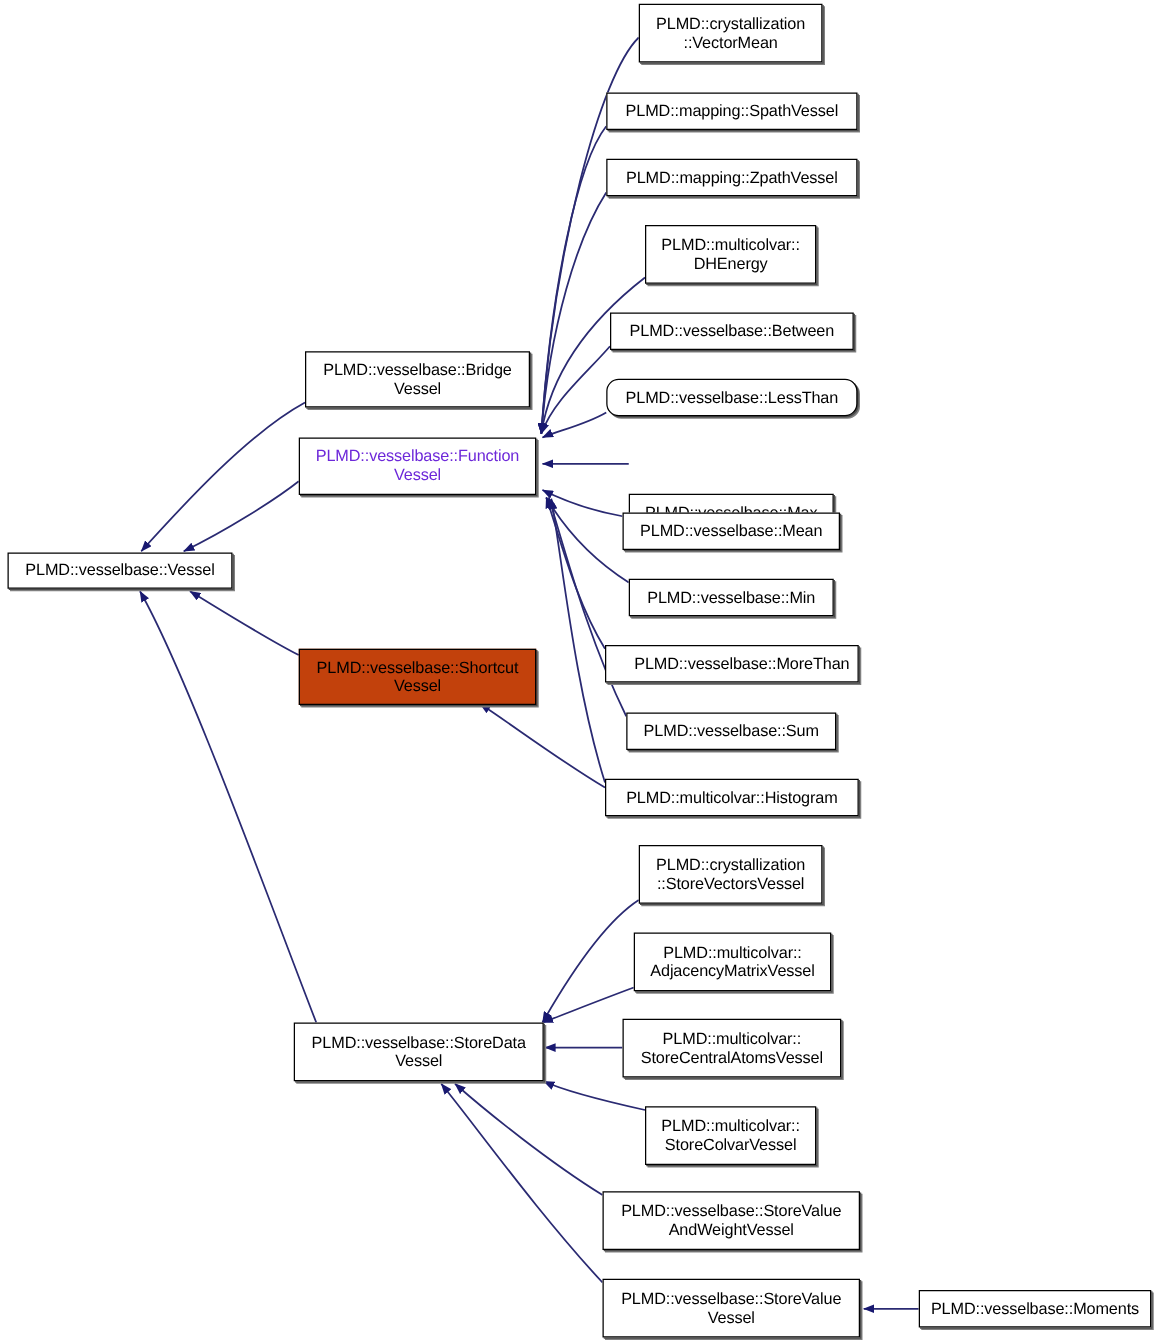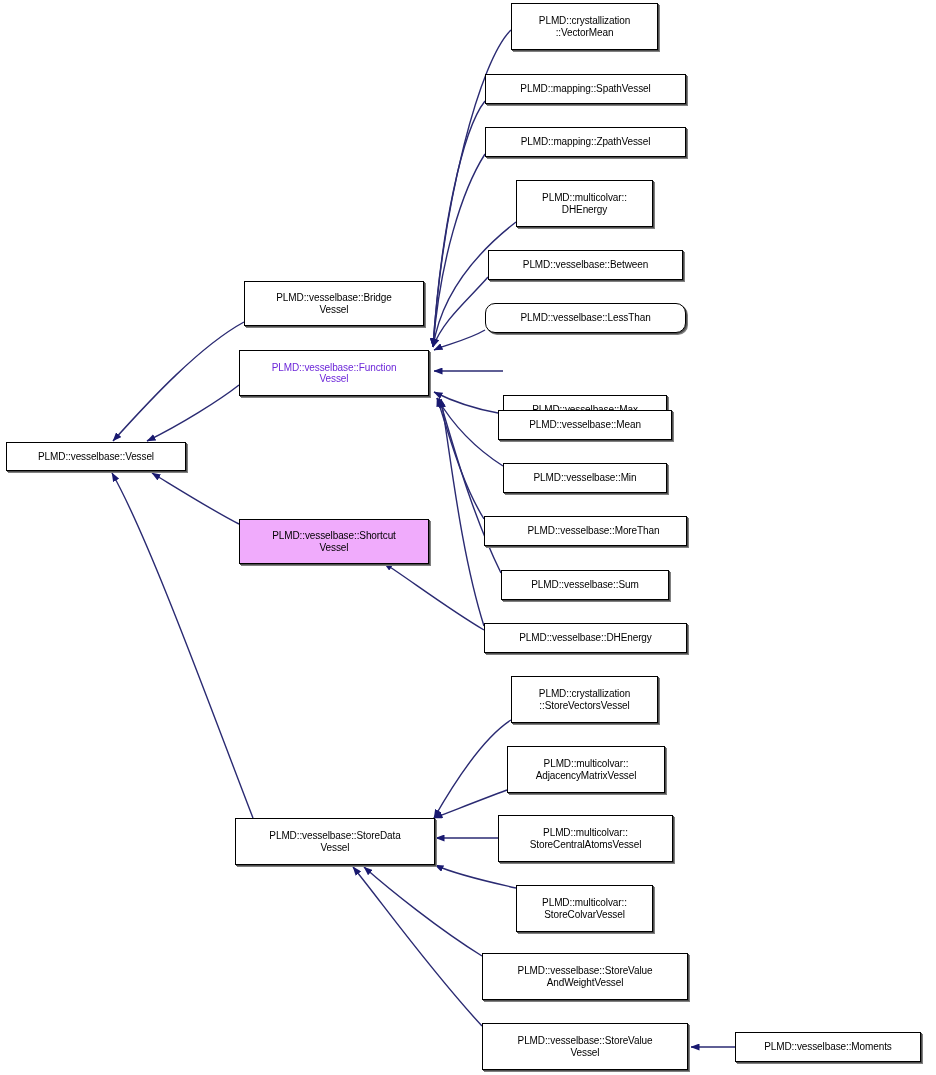--- a/index.html
+++ b/index.html
@@ -28,21 +28,21 @@
     box-sizing: border-box;
     background: #ffffff;
     border: 1px solid #000000;
     box-shadow: 1px 1px 0 0 #4d4d4d, 2px 2px 0 0 #808080;
     display: flex;
     align-items: center;
     justify-content: center;
     text-align: center;
     line-height: 1.12;
     color: #000000;
-    font-size: 10px;
+    font-size: 13px;
     letter-spacing: -0.1px;
     white-space: pre-line;
     cursor: pointer;
   }
   .node span {
     display: block;
     padding: 0 4px;
   }
 </style>
 </head>
@@ -81,38 +81,38 @@
         <path d="M 482,1026 C 430,970 380,900 353,867" fill="none" stroke="#2a2a72" stroke-width="1.4" marker-end="url(#arrowhead)"></path>
         <path d="M 735,1047 L 691,1047" fill="none" stroke="#2a2a72" stroke-width="1.4" marker-end="url(#arrowhead)"></path>
       </g>
   </svg>
   <div id="node-layer">
       <div class="node" style="left: 6px; top: 442px; width: 180px; height: 29px; background: rgb(255, 255, 255); border-color: rgb(0, 0, 0); color: rgb(0, 0, 0);"><span>PLMD::vesselbase::Vessel</span></div>
       <div class="node" style="left: 244px; top: 281px; width: 180px; height: 45px; background: rgb(255, 255, 255); border-color: rgb(0, 0, 0); color: rgb(0, 0, 0);"><span>PLMD::vesselbase::Bridge
 Vessel</span></div>
       <div class="node" style="left: 239px; top: 350px; width: 190px; height: 46px; background: rgb(255, 255, 255); border-color: rgb(0, 0, 0); color: #6d28d9;"><span>PLMD::vesselbase::Function
 Vessel</span></div>
-      <div class="node" style="left: 239px; top: 519px; width: 190px; height: 45px; background: #f0abfc; border-color: rgb(0, 0, 0); color: rgb(0, 0, 0);"><span>PLMD::vesselbase::Shortcut
+      <div class="node" style="left: 239px; top: 519px; width: 190px; height: 45px; background: #c2410c; border-color: rgb(0, 0, 0); color: rgb(0, 0, 0);"><span>PLMD::vesselbase::Shortcut
 Vessel</span></div>
       <div class="node" style="left: 235px; top: 818px; width: 200px; height: 47px; background: rgb(255, 255, 255); border-color: rgb(0, 0, 0); color: rgb(0, 0, 0);"><span>PLMD::vesselbase::StoreData
 Vessel</span></div>
       <div class="node" style="left: 511px; top: 3px; width: 147px; height: 47px; background: rgb(255, 255, 255); border-color: rgb(0, 0, 0); color: rgb(0, 0, 0);"><span>PLMD::crystallization
 ::VectorMean</span></div>
       <div class="node" style="left: 485px; top: 74px; width: 201px; height: 30px; background: rgb(255, 255, 255); border-color: rgb(0, 0, 0); color: rgb(0, 0, 0);"><span>PLMD::mapping::SpathVessel</span></div>
       <div class="node" style="left: 485px; top: 127px; width: 201px; height: 30px; background: rgb(255, 255, 255); border-color: rgb(0, 0, 0); color: rgb(0, 0, 0);"><span>PLMD::mapping::ZpathVessel</span></div>
       <div class="node" style="left: 516px; top: 180px; width: 137px; height: 47px; background: rgb(255, 255, 255); border-color: rgb(0, 0, 0); color: rgb(0, 0, 0);"><span>PLMD::multicolvar::
 DHEnergy</span></div>
       <div class="node" style="left: 488px; top: 250px; width: 195px; height: 30px; background: rgb(255, 255, 255); border-color: rgb(0, 0, 0); color: rgb(0, 0, 0);"><span>PLMD::vesselbase::Between</span></div>
       <div class="node" style="left: 485px; top: 303px; width: 201px; height: 30px; background: rgb(255, 255, 255); border-color: rgb(0, 0, 0); color: rgb(0, 0, 0); border-radius: 10px;"><span>PLMD::vesselbase::LessThan</span></div>
       <div class="node" style="left: 503px; top: 356px; width: 164px; height: 30px; background: rgb(255, 255, 255); border-color: rgb(0, 0, 0); color: rgb(0, 0, 0); margin-top: 39px;"><span>PLMD::vesselbase::Max</span></div>
       <div class="node" style="left: 498px; top: 410px; width: 174px; height: 30px; background: rgb(255, 255, 255); border-color: rgb(0, 0, 0); color: rgb(0, 0, 0);"><span>PLMD::vesselbase::Mean</span></div>
       <div class="node" style="left: 503px; top: 463px; width: 164px; height: 30px; background: rgb(255, 255, 255); border-color: rgb(0, 0, 0); color: rgb(0, 0, 0);"><span>PLMD::vesselbase::Min</span></div>
       <div class="node" style="left: 484px; top: 516px; width: 203px; height: 30px; background: rgb(255, 255, 255); border-color: rgb(0, 0, 0); color: rgb(0, 0, 0); padding-left: 16px;"><span>PLMD::vesselbase::MoreThan</span></div>
       <div class="node" style="left: 501px; top: 570px; width: 168px; height: 30px; background: rgb(255, 255, 255); border-color: rgb(0, 0, 0); color: rgb(0, 0, 0);"><span>PLMD::vesselbase::Sum</span></div>
-      <div class="node" style="left: 484px; top: 623px; width: 203px; height: 30px; background: rgb(255, 255, 255); border-color: rgb(0, 0, 0); color: rgb(0, 0, 0);"><span>PLMD::vesselbase::DHEnergy</span></div>
+      <div class="node" style="left: 484px; top: 623px; width: 203px; height: 30px; background: rgb(255, 255, 255); border-color: rgb(0, 0, 0); color: rgb(0, 0, 0);"><span>PLMD::multicolvar::Histogram</span></div>
       <div class="node" style="left: 511px; top: 676px; width: 147px; height: 47px; background: rgb(255, 255, 255); border-color: rgb(0, 0, 0); color: rgb(0, 0, 0);"><span>PLMD::crystallization
 ::StoreVectorsVessel</span></div>
       <div class="node" style="left: 507px; top: 746px; width: 158px; height: 47px; background: rgb(255, 255, 255); border-color: rgb(0, 0, 0); color: rgb(0, 0, 0);"><span>PLMD::multicolvar::
 AdjacencyMatrixVessel</span></div>
       <div class="node" style="left: 498px; top: 815px; width: 175px; height: 47px; background: rgb(255, 255, 255); border-color: rgb(0, 0, 0); color: rgb(0, 0, 0);"><span>PLMD::multicolvar::
 StoreCentralAtomsVessel</span></div>
       <div class="node" style="left: 516px; top: 885px; width: 137px; height: 47px; background: rgb(255, 255, 255); border-color: rgb(0, 0, 0); color: rgb(0, 0, 0);"><span>PLMD::multicolvar::
 StoreColvarVessel</span></div>
       <div class="node" style="left: 482px; top: 953px; width: 206px; height: 47px; background: rgb(255, 255, 255); border-color: rgb(0, 0, 0); color: rgb(0, 0, 0);"><span>PLMD::vesselbase::StoreValue
 AndWeightVessel</span></div>

